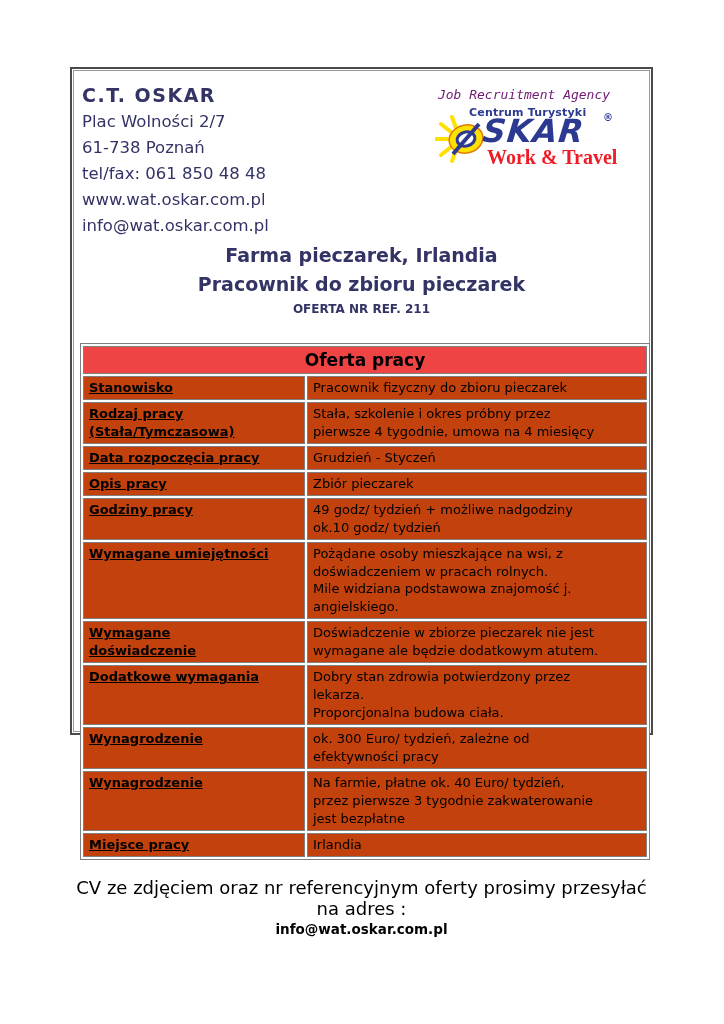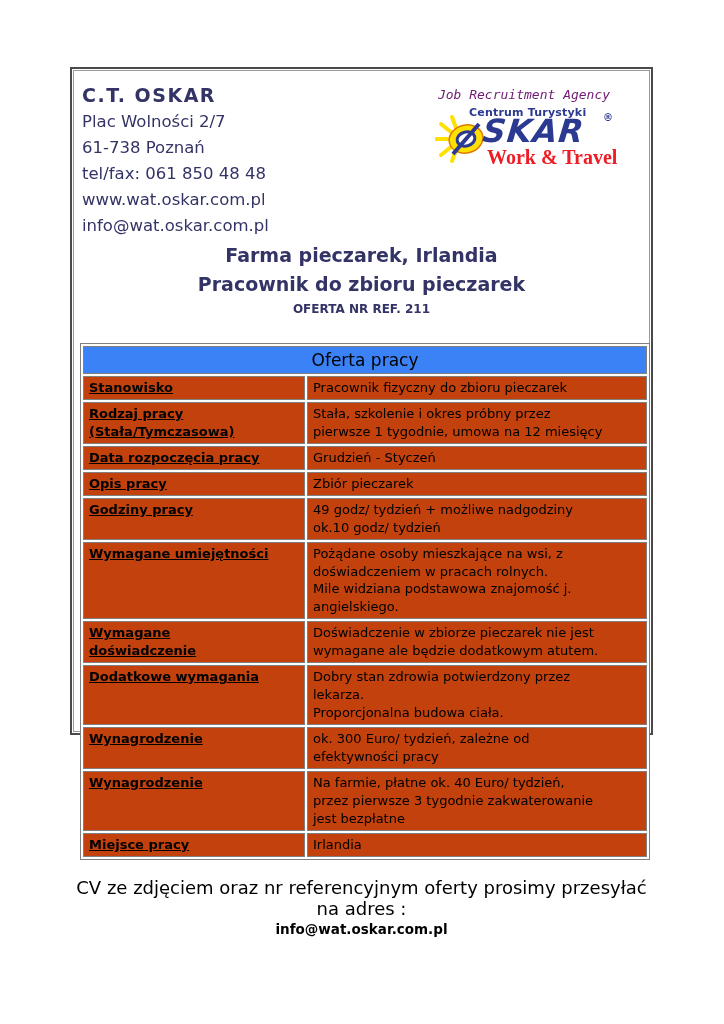--- a/index.html
+++ b/index.html
@@ -62,22 +62,22 @@
   .titles .t2 { font-size: 19px; font-weight: bold; line-height: 29px; }
   .titles .tref { font-size: 12px; font-weight: bold; line-height: 20px; }
 
   
   .offer-table-wrap { position: absolute; top: 272px; left: 6px; width: 570px; }
   table.offer {
     width: 570px; border-collapse: separate; border-spacing: 2px;
     border: 1px solid #808080; background: #ffffff;
   }
   table.offer th.tbl-header {
-    background: #3b82f6; border: 1px solid #808080;
-    font-size: 17px; font-weight: normal; color: #000000;
+    background: #ef4444; border: 1px solid #808080;
+    font-size: 17px; font-weight: bold; color: #000000;
     padding: 3px 7px; text-align: center;
   }
   table.offer td {
     border: 1px solid #808080; vertical-align: top;
     font-size: 13px; line-height: 1.38; color: #000000;
     padding: 2px 5px; white-space: pre-line;
   }
   table.offer td.lbl { background: #c2410c; font-weight: bold; width: 222px; text-decoration: underline; }
   table.offer td.val { background: #c2410c; }
 
@@ -136,21 +136,21 @@
           <th class="tbl-header" colspan="2">Oferta pracy</th>
         </tr>
         <tr>
           <td class="lbl">Stanowisko</td>
           <td class="val">Pracownik fizyczny do zbioru pieczarek</td>
         </tr>
         <tr>
           <td class="lbl">Rodzaj pracy
 (Stała/Tymczasowa)</td>
           <td class="val">Stała, szkolenie i okres próbny przez
-pierwsze 1 tygodnie, umowa na 12 miesięcy</td>
+pierwsze 4 tygodnie, umowa na 4 miesięcy</td>
         </tr>
         <tr>
           <td class="lbl">Data rozpoczęcia pracy</td>
           <td class="val">Grudzień - Styczeń</td>
         </tr>
         <tr>
           <td class="lbl">Opis pracy</td>
           <td class="val">Zbiór pieczarek</td>
         </tr>
         <tr>

